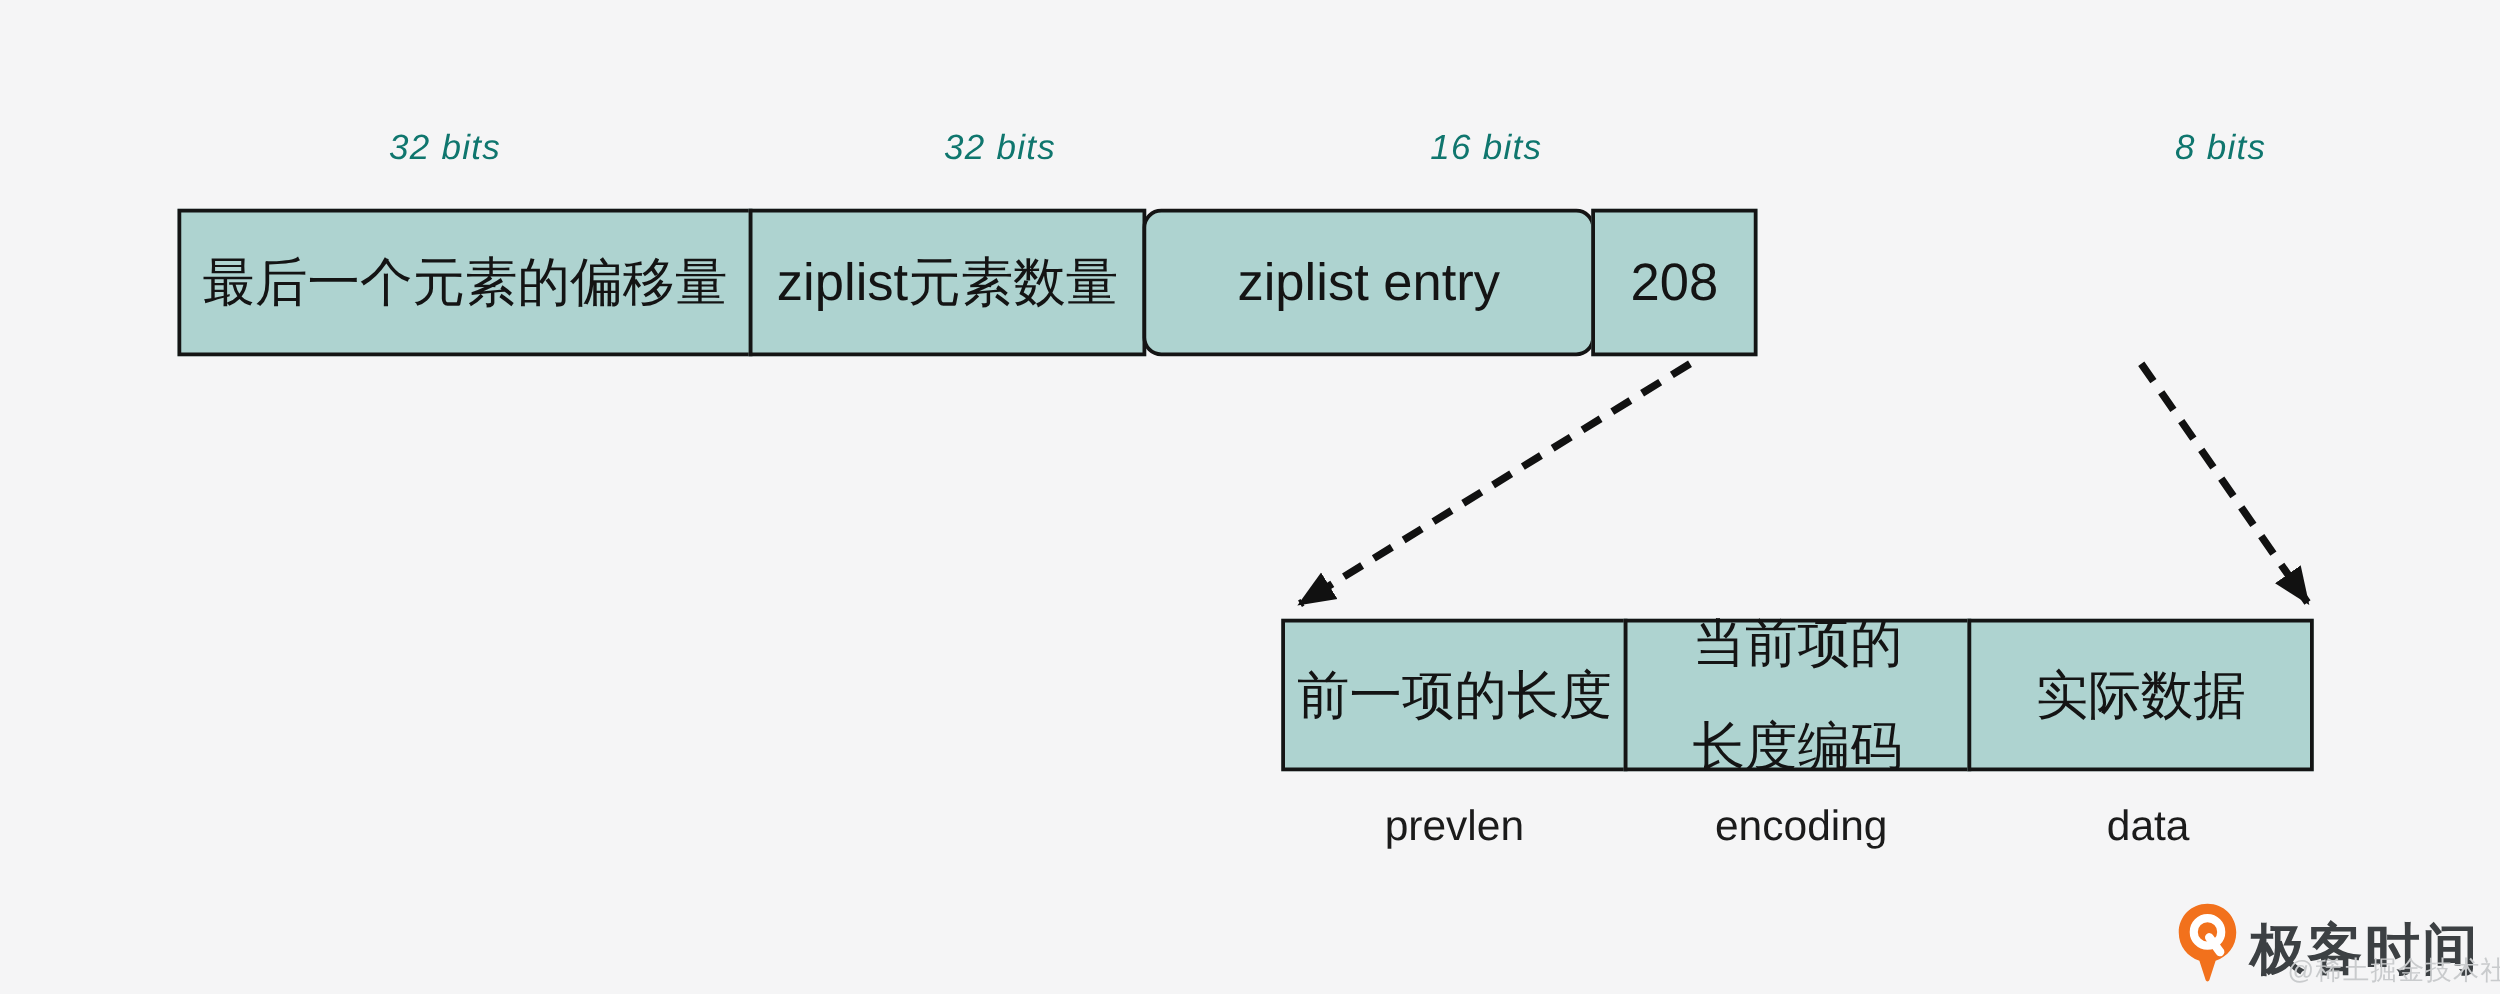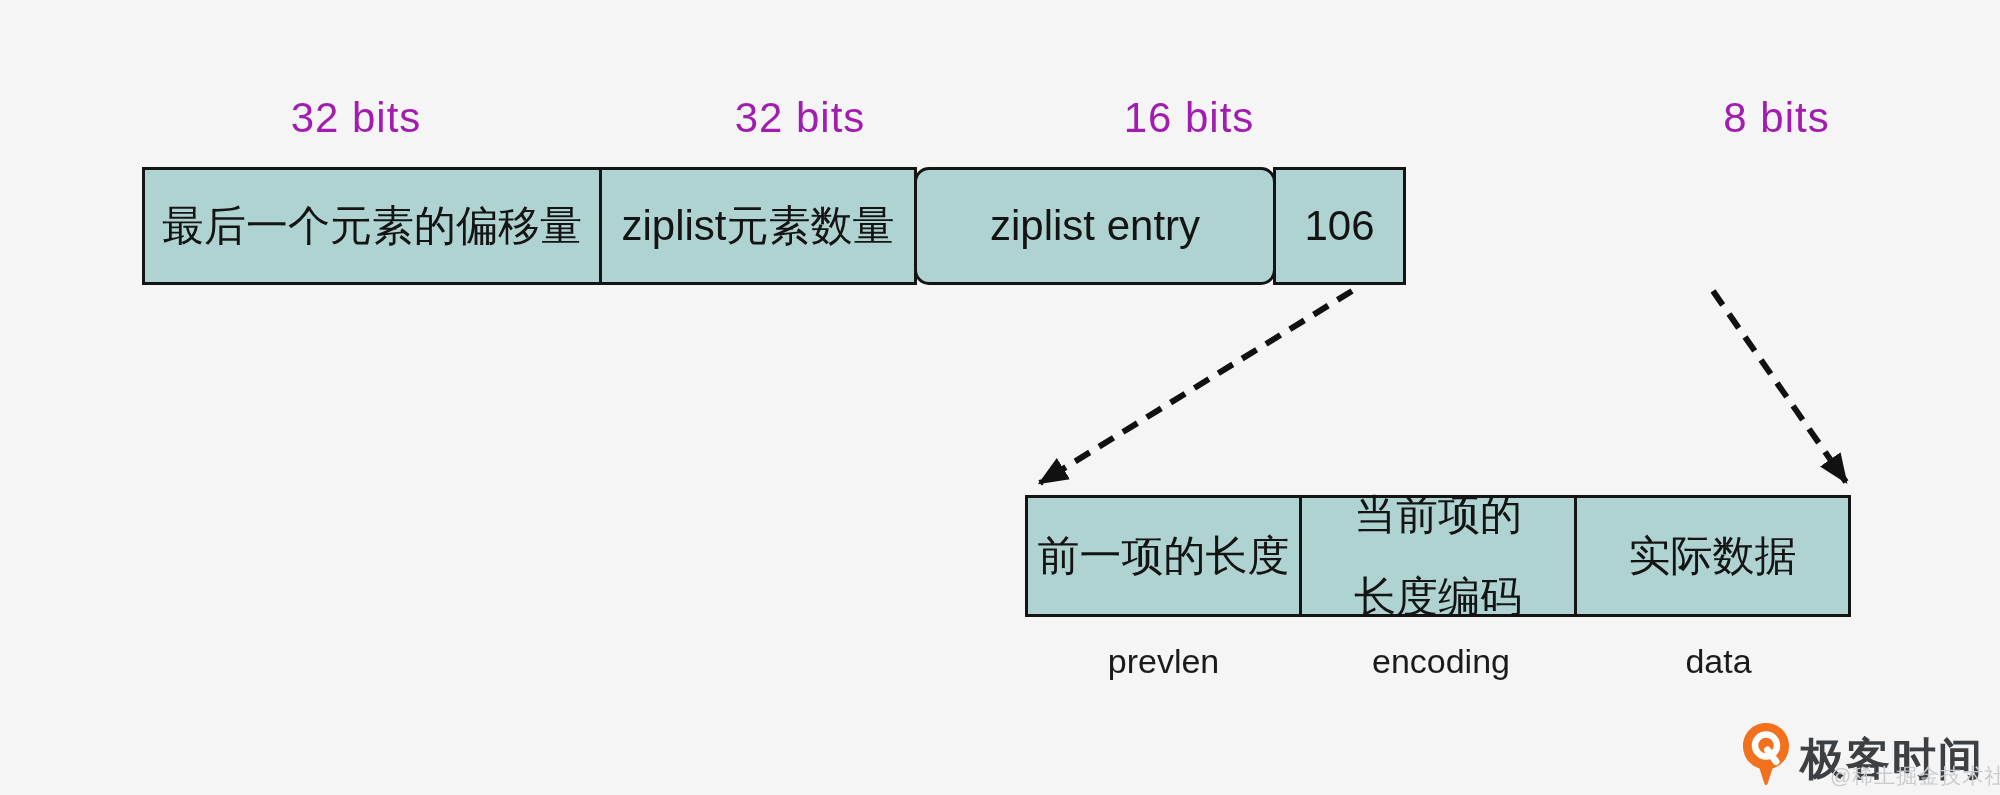--- a/index.html
+++ b/index.html
@@ -19,21 +19,21 @@
     color:var(--ink);
     position:relative;
     overflow:hidden;
   }
   .stage{position:absolute;inset:0;width:2000px;height:795px;}
 
   
   .bit-label{
     position:absolute;top:92px;height:52px;
     display:flex;align-items:center;justify-content:center;
-    font-size:42px;color:#a21caf;letter-spacing:1px;
+    font-size:28px;color:#0f766e;letter-spacing:1px;font-style:italic;
   }
   .bit-label.b0{left:142px;width:428px;}
   .bit-label.b1{left:570px;width:460px;}
   .bit-label.b2{left:1030px;width:318px;}
   .bit-label.b3{left:1710px;width:133px;}
 
   
   .ziplist-row{
     position:absolute;left:142px;top:167px;height:118px;
     display:flex;flex-direction:row;
@@ -96,21 +96,21 @@
 
   <div class="bit-label b0">32 bits</div>
   <div class="bit-label b1">32 bits</div>
   <div class="bit-label b2">16 bits</div>
   <div class="bit-label b3">8 bits</div>
 
   <div class="ziplist-row">
     <div class="cell c1">最后一个元素的偏移量</div>
     <div class="cell c2">ziplist元素数量</div>
     <div class="cell c3">ziplist entry</div>
-    <div class="cell c4">106</div>
+    <div class="cell c4">208</div>
   </div>
 
   <svg class="overlay" width="2000" height="795" viewBox="0 0 2000 795">
     <defs>
       <marker id="ah" viewBox="0 0 12 10" refX="11" refY="5" markerUnits="userSpaceOnUse" markerWidth="30" markerHeight="26" orient="auto">
         <path d="M0,0 L12,5 L0,10 Z" fill="#111"></path>
       </marker>
     </defs>
     <line class="dash" x1="1352" y1="291" x2="1040" y2="483" marker-end="url(#ah)"></line>
     <line class="dash" x1="1713" y1="291" x2="1846" y2="482" marker-end="url(#ah)"></line>

